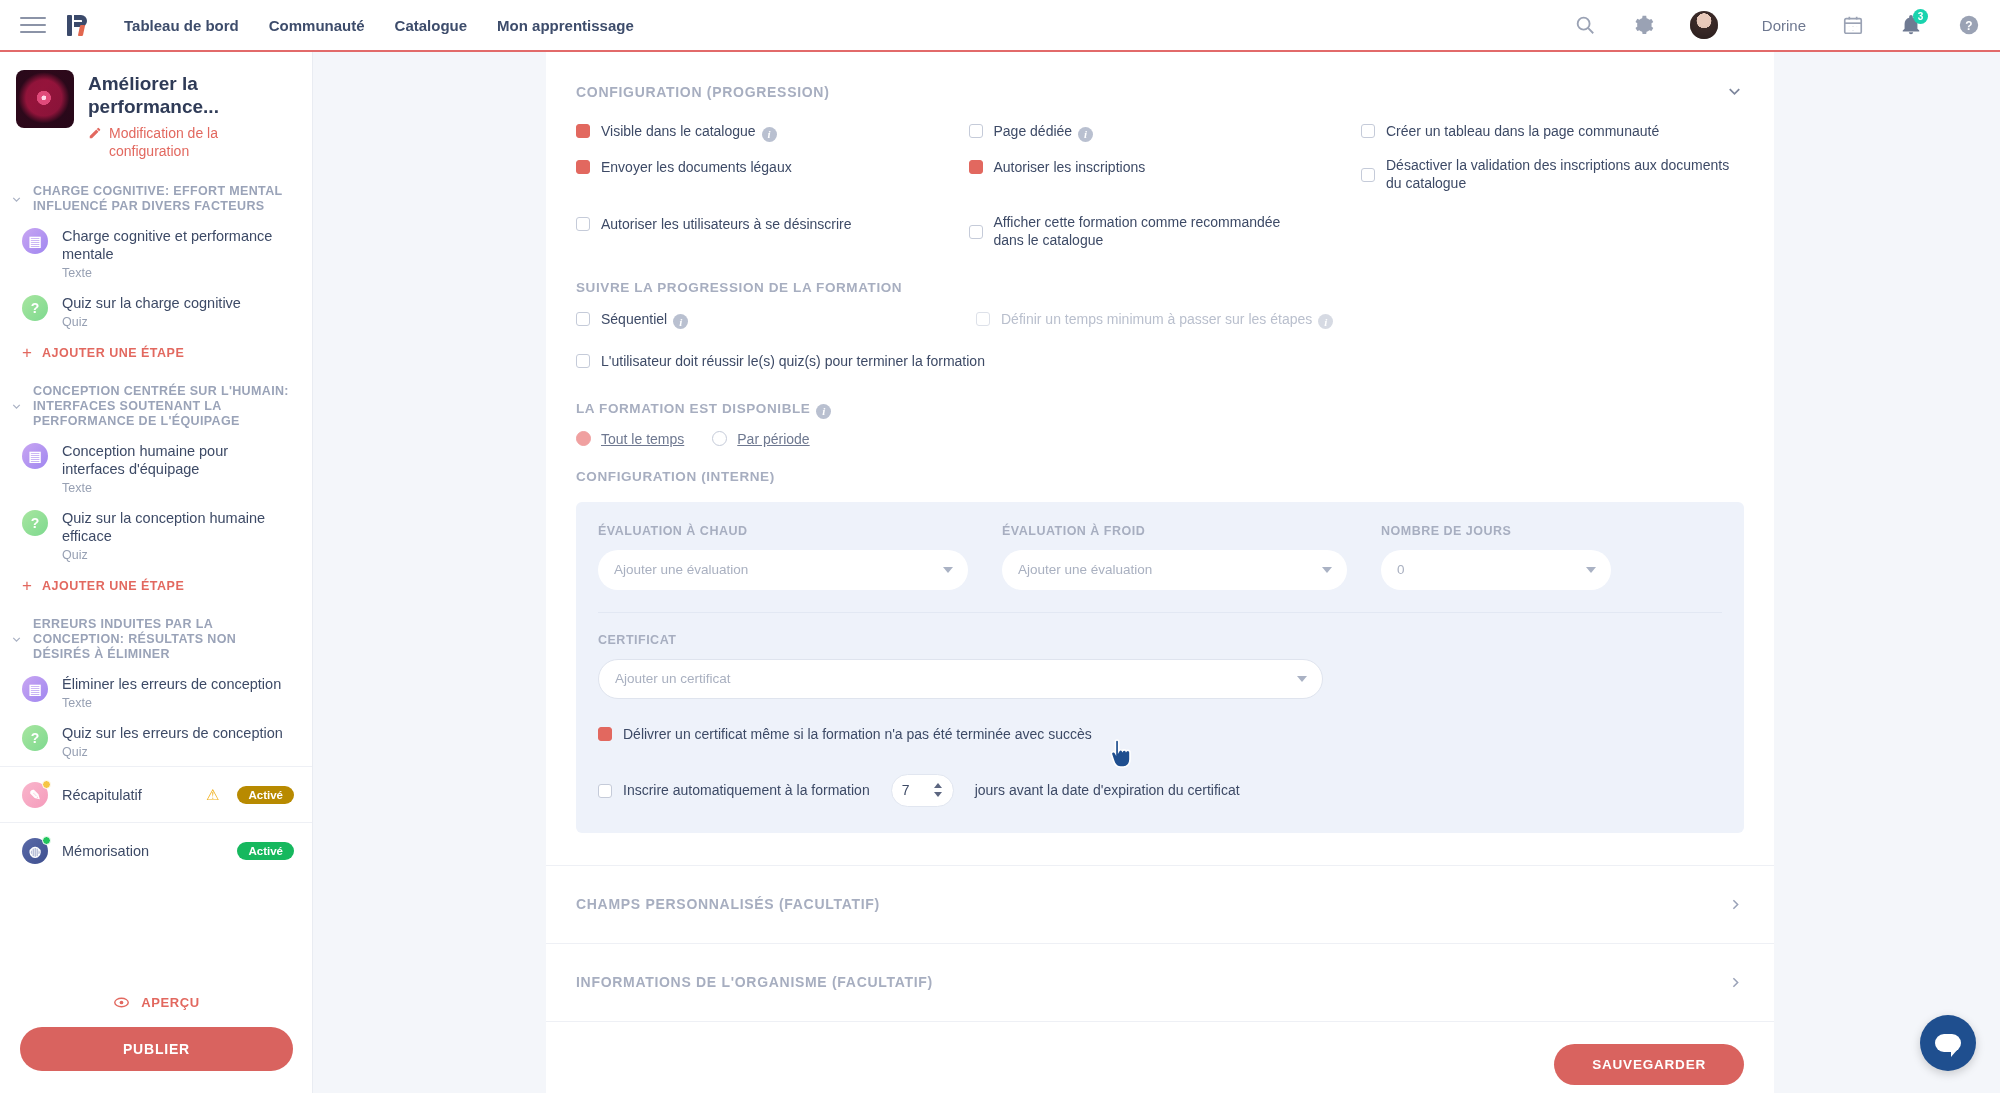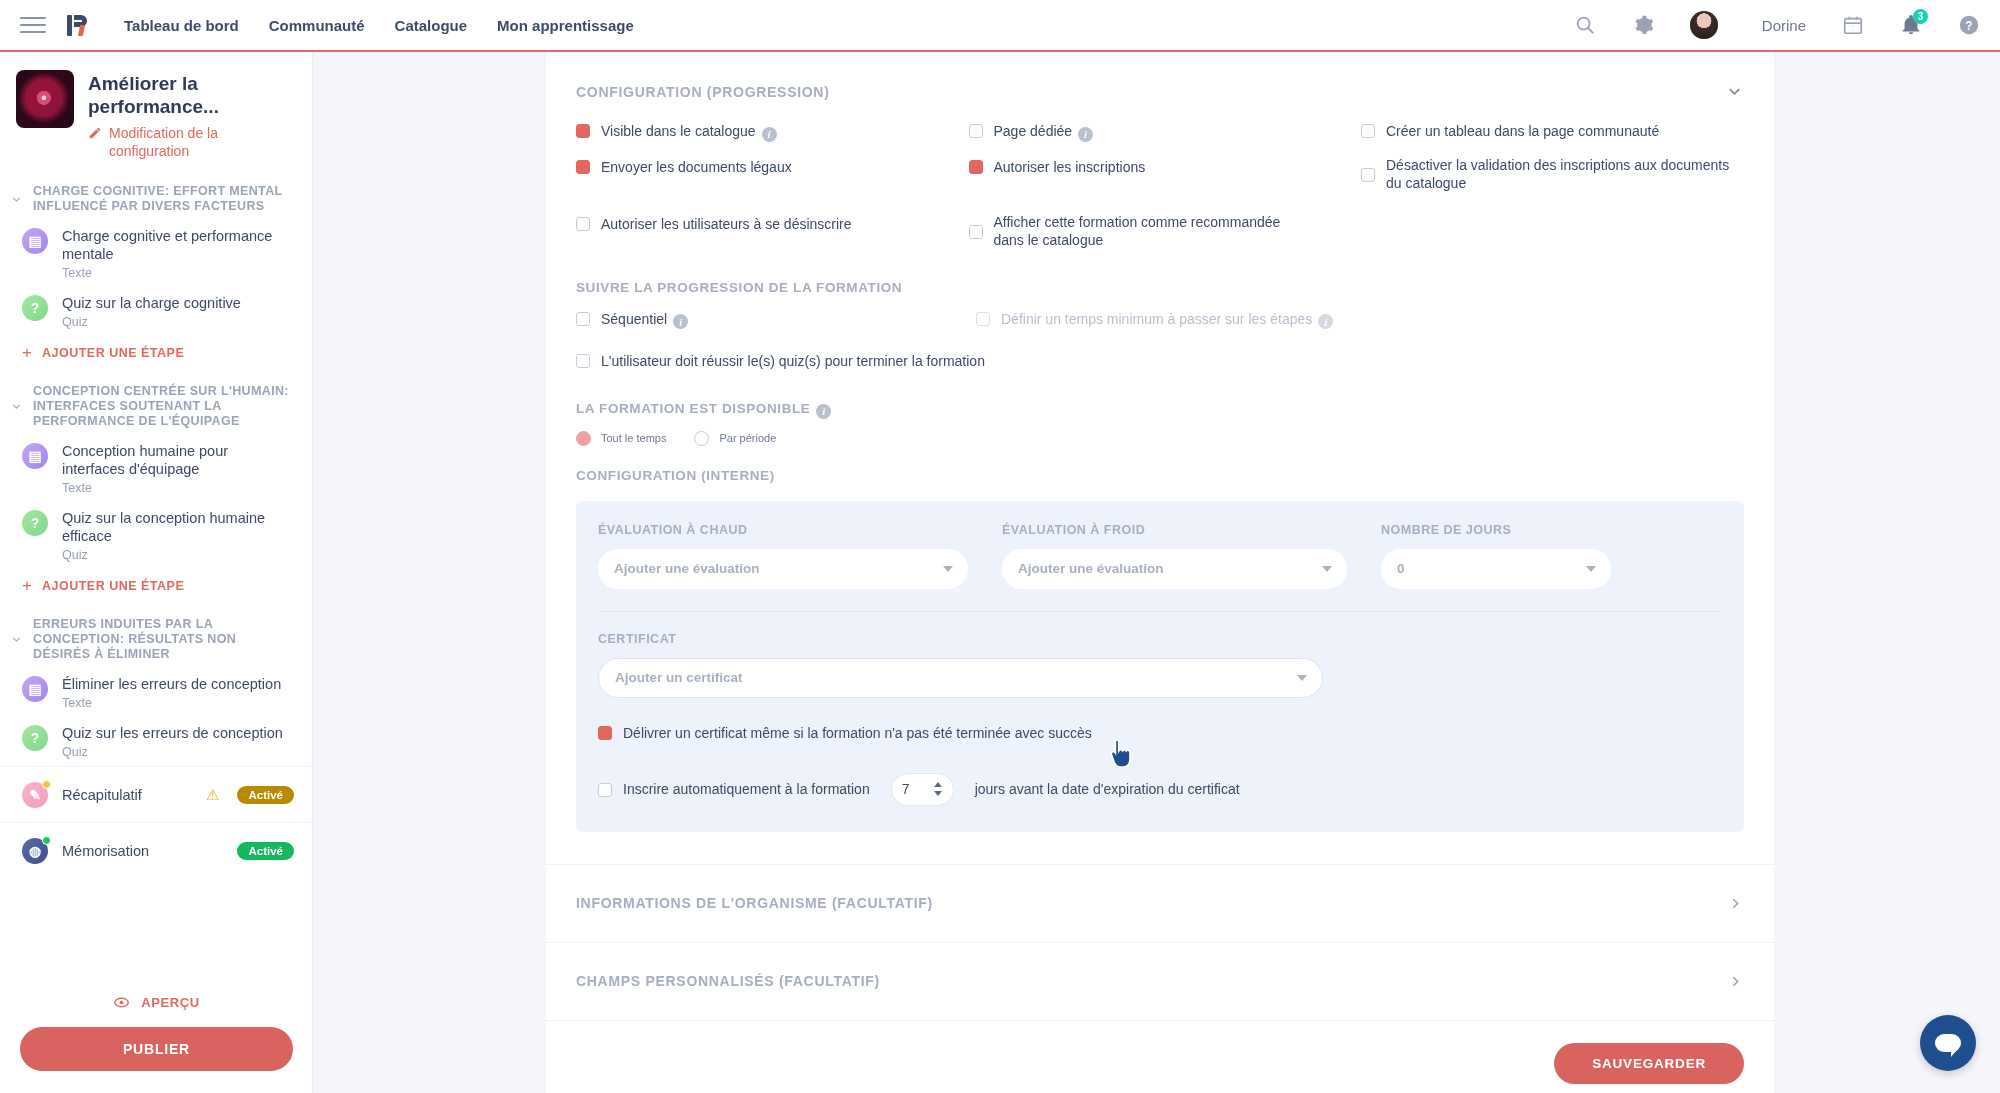--- a/index.html
+++ b/index.html
@@ -143,32 +143,32 @@
   .sub-head {
     font-size: 13.5px; font-weight: bold; color: #a7aec0; letter-spacing: .6px;
     padding: 22px 0 8px 0;
   }
   .radiorow { display: flex; align-items: center; gap: 10px; padding: 4px 0 6px 0; }
   .radio {
     width: 15px; height: 15px; border-radius: 50%; border: 1.5px solid #c5cbd9;
     background: #fff; flex: none; cursor: pointer;
   }
   .radio.sel { background: #f0a0a0; border-color: #f0a0a0; }
-  .radiolbl { font-size: 11px; color: #6e7890; margin-right: 18px; }
+  .radiolbl { font-size: 14px; color: #6e7890; margin-right: 18px; text-decoration: underline; }
 
   
   .panel {
     background: #eef2fa; border-radius: 6px; margin-top: 10px; padding: 22px 22px 26px 22px;
   }
   .flds { display: flex; gap: 34px; }
   .fld { }
   .fld-lbl { font-size: 12.5px; font-weight: bold; color: #a7aec0; letter-spacing: .5px; margin-bottom: 12px; }
   .select {
     background: #fff; border-radius: 22px; height: 40px; display: flex; align-items: center;
-    padding: 0 16px; position: relative; cursor: pointer; font-weight: bold;
+    padding: 0 16px; position: relative; cursor: pointer;
   }
   .select .val { font-size: 13.5px; color: #a9b0c0; }
   .select .caret {
     position: absolute; right: 15px; width: 0; height: 0;
     border-left: 5px solid transparent; border-right: 5px solid transparent;
     border-top: 6px solid #aab2c4;
   }
   .w-chaud { width: 370px; } .w-froid { width: 345px; } .w-jours { width: 230px; }
   .select.bordered { border: 1px solid #dfe4ee; }
   .w-cert { width: 725px; }
@@ -555,31 +555,31 @@
             </div>
           </div>
           <div class="txt">jours avant la date d'expiration du certificat</div>
         </div>
       </div>
     </div>
 
     <div style="height:32px;"></div>
 
     <div class="acc-collapsed">
+      <div class="t">CHAMPS PERSONNALISÉS (FACULTATIF)</div>
+      <svg class="r" width="17" height="17" viewBox="0 0 24 24" fill="none" stroke="#9aa2b8" stroke-width="2.2">
+          <polyline points="9 6 15 12 9 18"></polyline>
+        </svg>
+    </div>
+    <div class="acc-collapsed">
       <div class="t">INFORMATIONS DE L'ORGANISME (FACULTATIF)</div>
       <svg class="r" width="17" height="17" viewBox="0 0 24 24" fill="none" stroke="#9aa2b8" stroke-width="2.2">
           <polyline points="9 6 15 12 9 18"></polyline>
         </svg>
     </div>
-    <div class="acc-collapsed">
-      <div class="t">CHAMPS PERSONNALISÉS (FACULTATIF)</div>
-      <svg class="r" width="17" height="17" viewBox="0 0 24 24" fill="none" stroke="#9aa2b8" stroke-width="2.2">
-          <polyline points="9 6 15 12 9 18"></polyline>
-        </svg>
-    </div>
 
     <div class="footbar">
       <button class="save-btn">SAUVEGARDER</button>
     </div>
   </div>
 
   <svg class="cursor" width="26" height="32" viewBox="0 0 26 32">
     <path d="M9 2c1 0 1.7.8 1.7 1.8v9.4c.5-.8 1.2-1.4 2.1-1.4.8 0 1.4.5 1.7 1.1.4-.6 1-1 1.8-1 .8 0 1.5.5 1.8 1.1.4-.5 1-.8 1.7-.8 1.2 0 2.2 1 2.2 2.3v6.8c0 4.3-2.6 7.7-6.6 7.7h-2.8c-3.6 0-5.9-2.6-7-6.2l-2.1-6.4c-.4-1.2.3-2.4 1.4-2.7 1-.3 2 .2 2.5 1.1V3.8C7.4 2.8 8.1 2 9 2z" fill="#1f4f8f" stroke="#ffffff" stroke-width="1.6"></path>
   </svg>
 </div>

